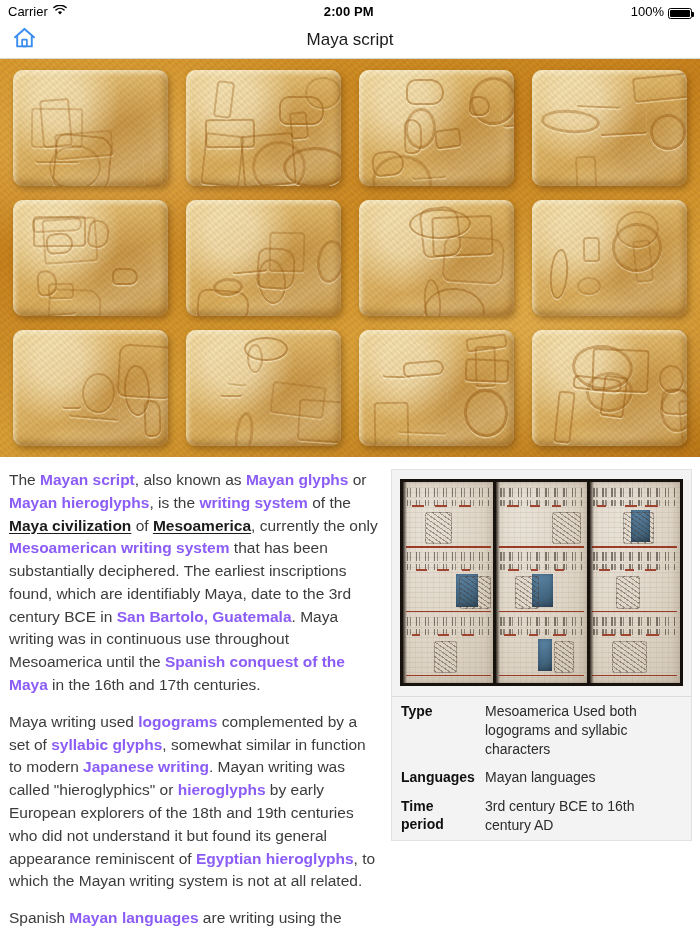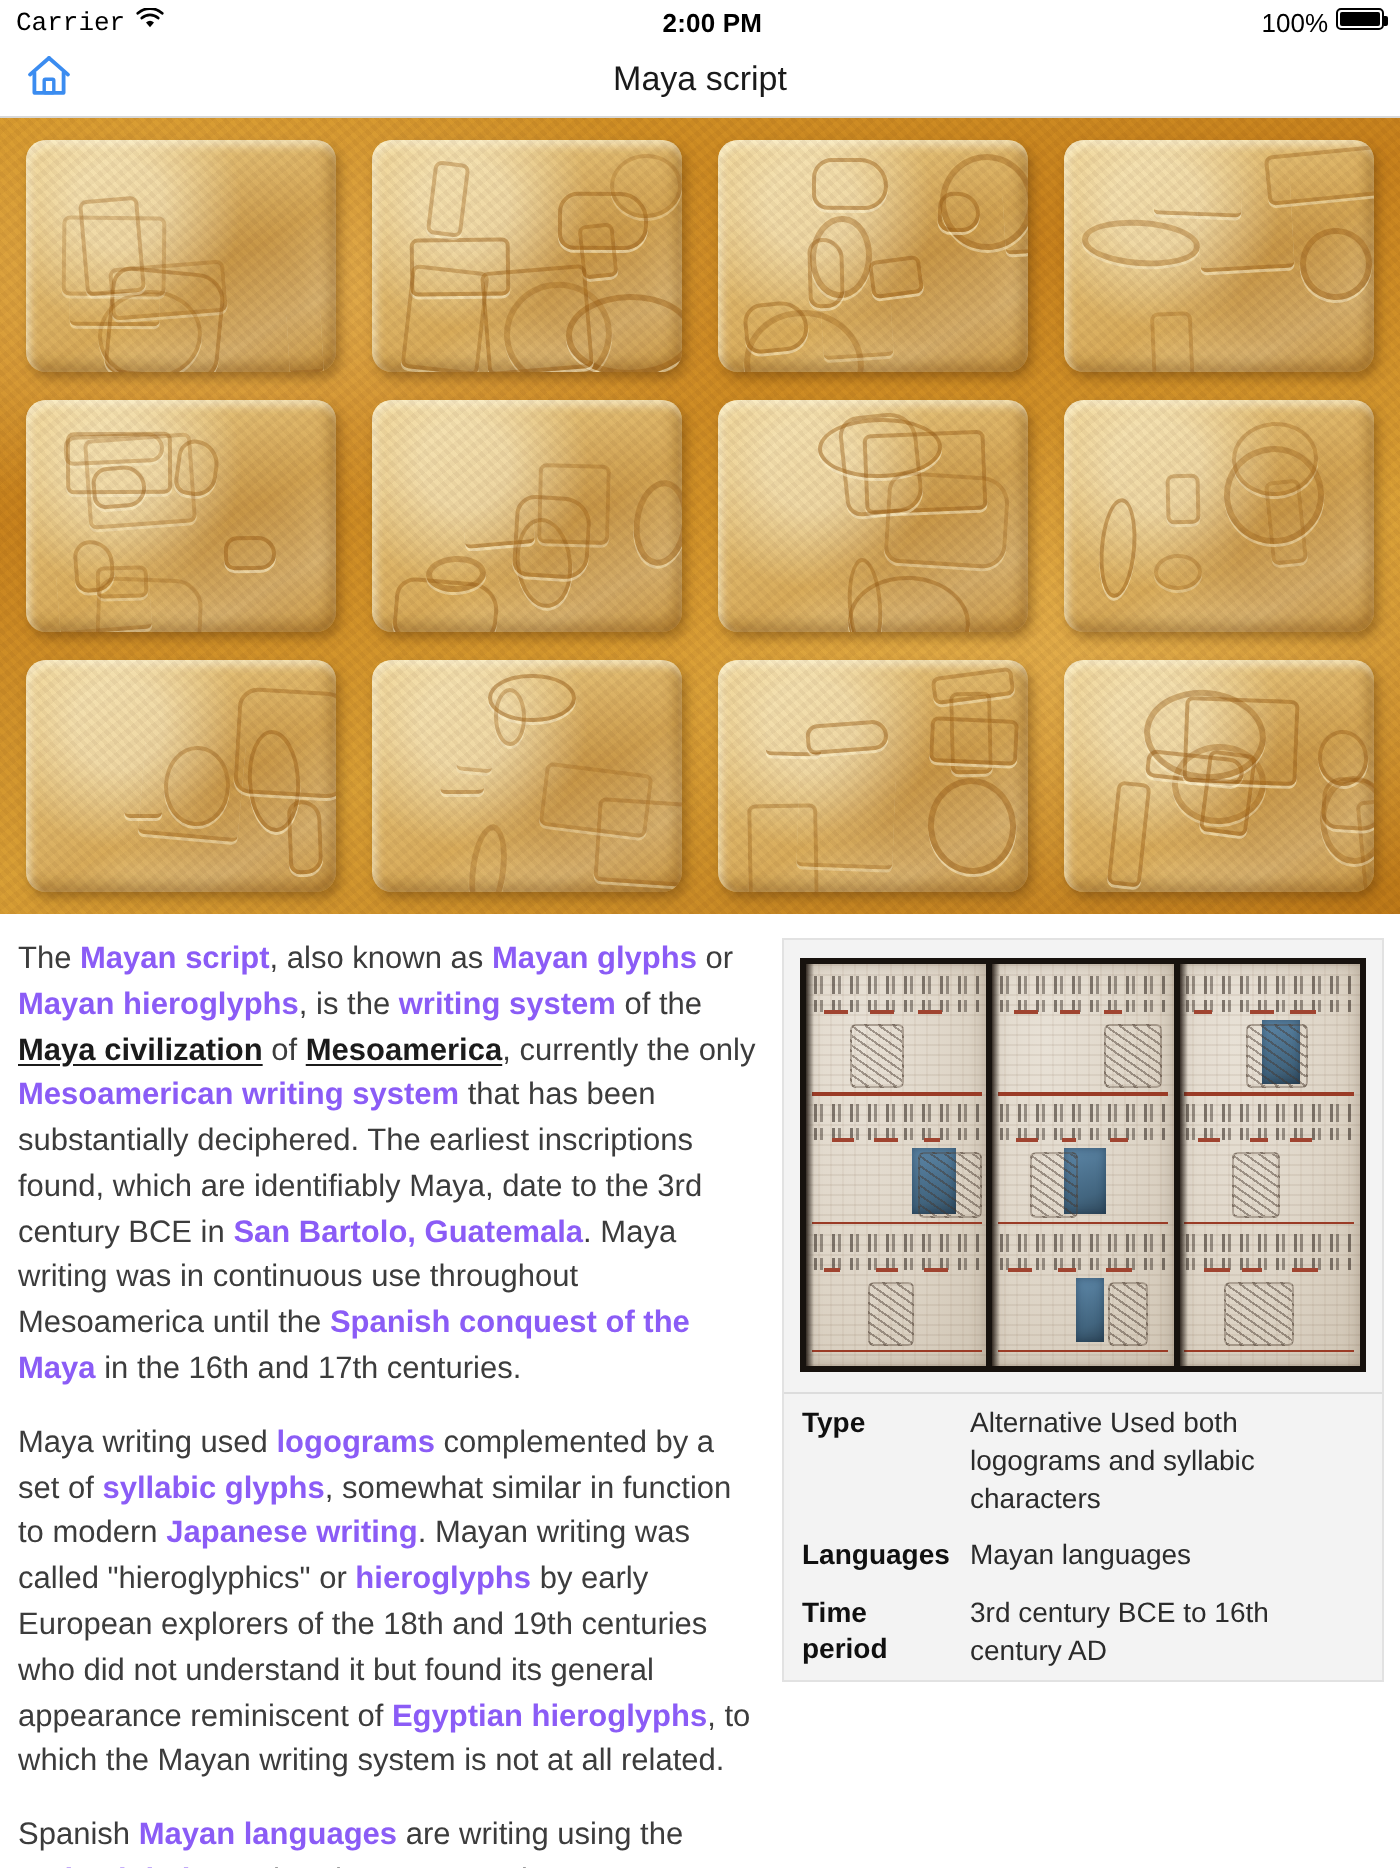--- a/index.html
+++ b/index.html
@@ -25,32 +25,31 @@
     font-size: 13px;
     color: #000;
     background: #ffffff;
     box-sizing: border-box;
   }
   .status-left {
     display: flex;
     align-items: flex-end;
     gap: 5px;
     flex: 0 0 auto;
-    font-family: Liberation Mono, monospace;
   }
   .status-center {
     flex: 1;
     text-align: center;
     font-weight: bold;
     font-size: 13px;
     letter-spacing: 0.1px;
   }
   .status-right {
     display: flex;
-    align-items: flex-start;
+    align-items: flex-end;
     gap: 4px;
     flex: 0 0 auto;
     font-size: 13px;
   }
   .wifi-icon { display: block; }
   .battery {
     position: relative;
     width: 24px;
     height: 11px;
     border: 1px solid #000;
@@ -607,21 +606,21 @@
               </div>
             </div>
         </div>
       </div>
 
 
       <table class="infobox-table">
         <tbody id="infobox-rows">
             <tr>
               <th>Type</th>
-              <td>Alternative Used both logograms and syllabic characters</td>
+              <td>Mesoamerica Used both logograms and syllabic characters</td>
             </tr>
             <tr>
               <th>Languages</th>
               <td>Mayan languages</td>
             </tr>
             <tr>
               <th>Time period</th>
               <td>3rd century BCE to 16th century AD</td>
             </tr>
           </tbody>

